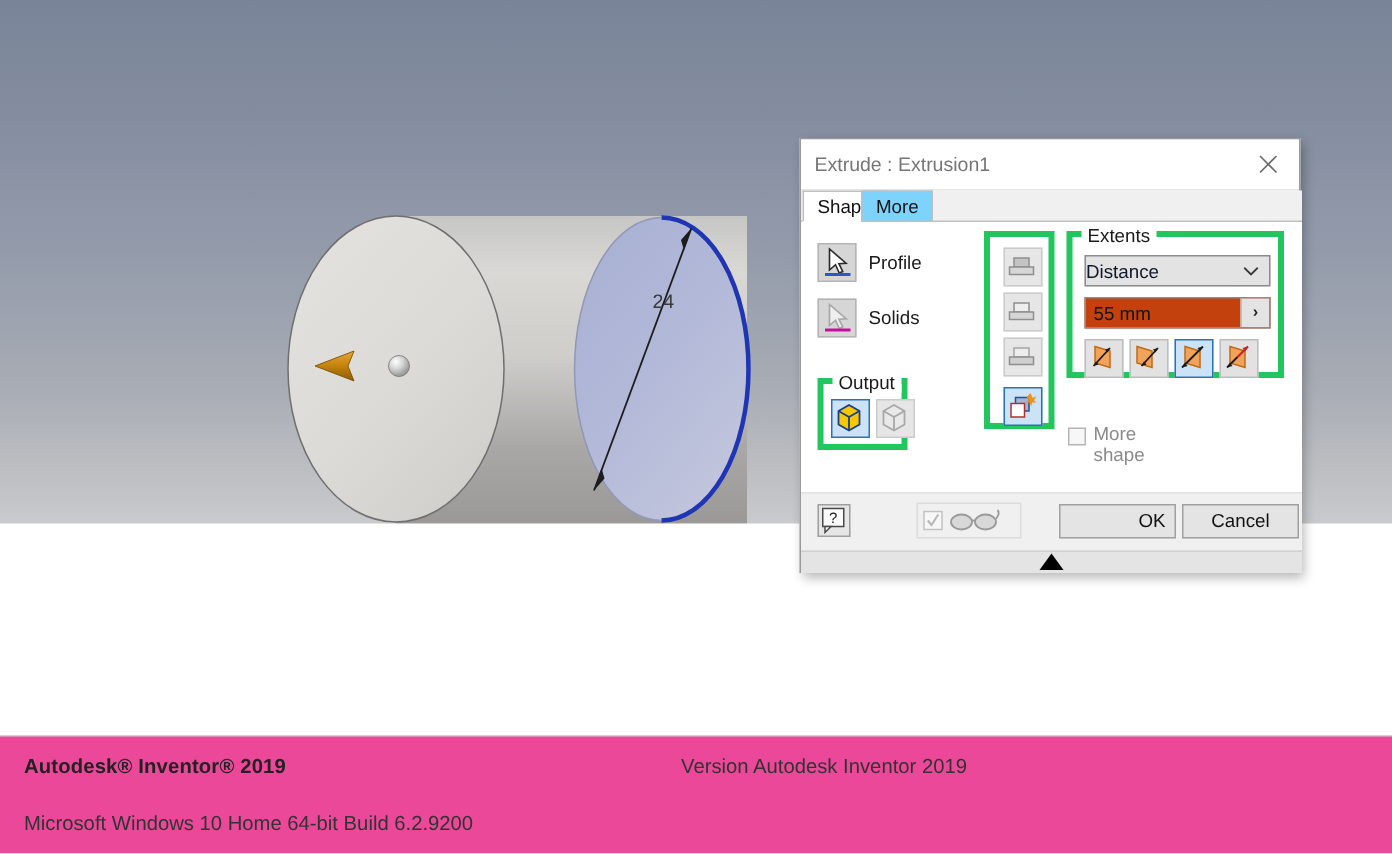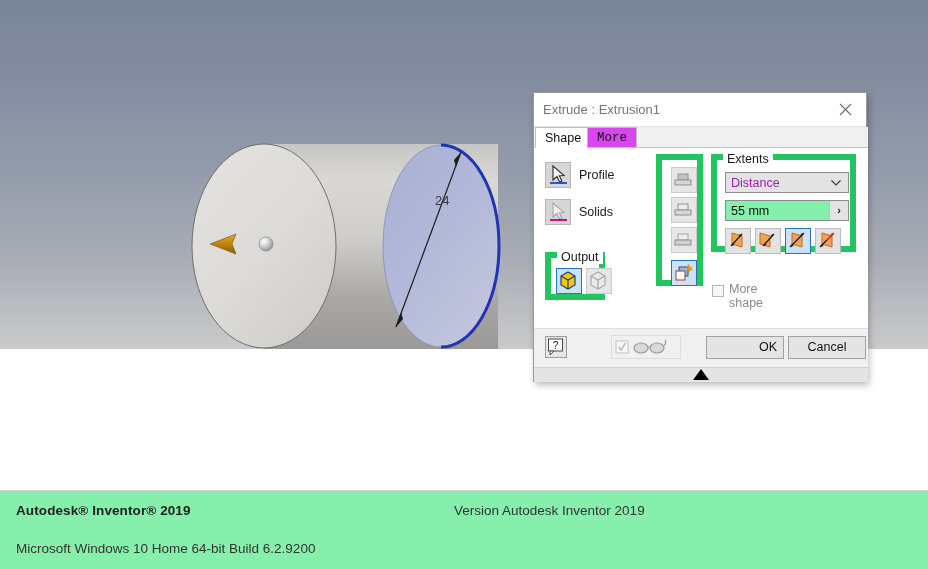--- a/index.html
+++ b/index.html
@@ -22,21 +22,21 @@
         #a8acb4 74%,
         #bfc1c4 92%,
         #c9cacc 100%);
     overflow: hidden;
   }
   #viewport svg { position: absolute; left: 0; top: 0; }
 
   
   #footer {
     position: absolute; left: 0; top: 490px; width: 928px; height: 79px;
-    background: #86efac;
+    background: #ec4899;
     border-top: 1px solid #d2d2d2;
   }
   .foot-title {
     position: absolute; left: 16px; top: 12px;
     font-size: 13.5px; font-weight: bold; color: #222;
     letter-spacing: .1px;
   }
   .foot-version {
     position: absolute; left: 454px; top: 12px;
     font-size: 13.5px; color: #333;
@@ -76,65 +76,65 @@
   }
   .tab {
     position: absolute; top: 0; height: 21px;
     padding: 0 9px; line-height: 21px;
     font-size: 12.5px; color: #111;
     border: 1px solid #bfbfbf;
     background: #e6e6e6;
   }
   .tab.active { background: #ffffff; border-bottom-color: #ffffff; }
   .tab.shape { left: 1px; }
-  .tab.more  { left: 53px; background:#d946ef;font-family:Liberation Mono, monospace; }
+  .tab.more  { left: 40px; background:#7dd3fc; }
 
   .body-area {
     position: absolute; left: 0; top: 55px; width: 334px; height: 180px;
     background: #ffffff;
   }
 
   
   .sel-btn {
     position: absolute; width: 26px; height: 26px;
     background: #d6d6d6; border: 1px solid #b4b4b4;
   }
   .sel-btn .bar { position: absolute; left: 4px; bottom: 3px; width: 17px; height: 2.5px; }
   .sel-label {
     position: absolute; font-size: 12.5px; color: #1a1a1a;
   }
 
   
   .group {
-    position: absolute; border: 6px solid #22c55e;
+    position: absolute; border: 4px solid #22c55e;
   }
   .group > .legend {
     position: absolute; top: -8px; left: 6px;
     background: #ffffff; padding: 0 4px;
     font-size: 12.5px; color: #1a1a1a;
   }
 
   
   .sqbtn {
     position: absolute; width: 26px; height: 26px;
     background: #e2e2e2; border: 1px solid #bdbdbd;
   }
   .sqbtn.sel { background: #cce3f7; border: 1px solid #2a72b5; }
   .sqbtn.disabled { background: #e6e6e6; border: 1px solid #cbcbcb; }
 
   
   .combo {
     position: absolute; height: 21px;
     background: #e3e3e3; border: 1px solid #8c8c8c;
-    font-size: 12.5px; color: #a21caf; line-height: 20px; padding-left: 5px;
+    font-size: 12.5px; color: #0f172a; line-height: 20px; padding-left: 0;
   }
   .combo .chev { position: absolute; right: 6px; top: 4px; }
   .numfield {
     position: absolute; height: 21px;
-    background: #86efac; border: 1px solid #8c8c8c;
+    background: #c2410c; border: 1px solid #8c8c8c;
     font-size: 12.5px; color: #111; line-height: 20px; padding-left: 5px;
   }
   .numfield .more {
     position: absolute; right: 0; top: 0; width: 19px; height: 19px;
     background: #e3e3e3; border-left: 1px solid #c0c0c0;
     text-align: center; line-height: 19px; font-size: 11px; color: #222;
     font-weight: bold;
   }
 
   .chk-row { position: absolute; }

